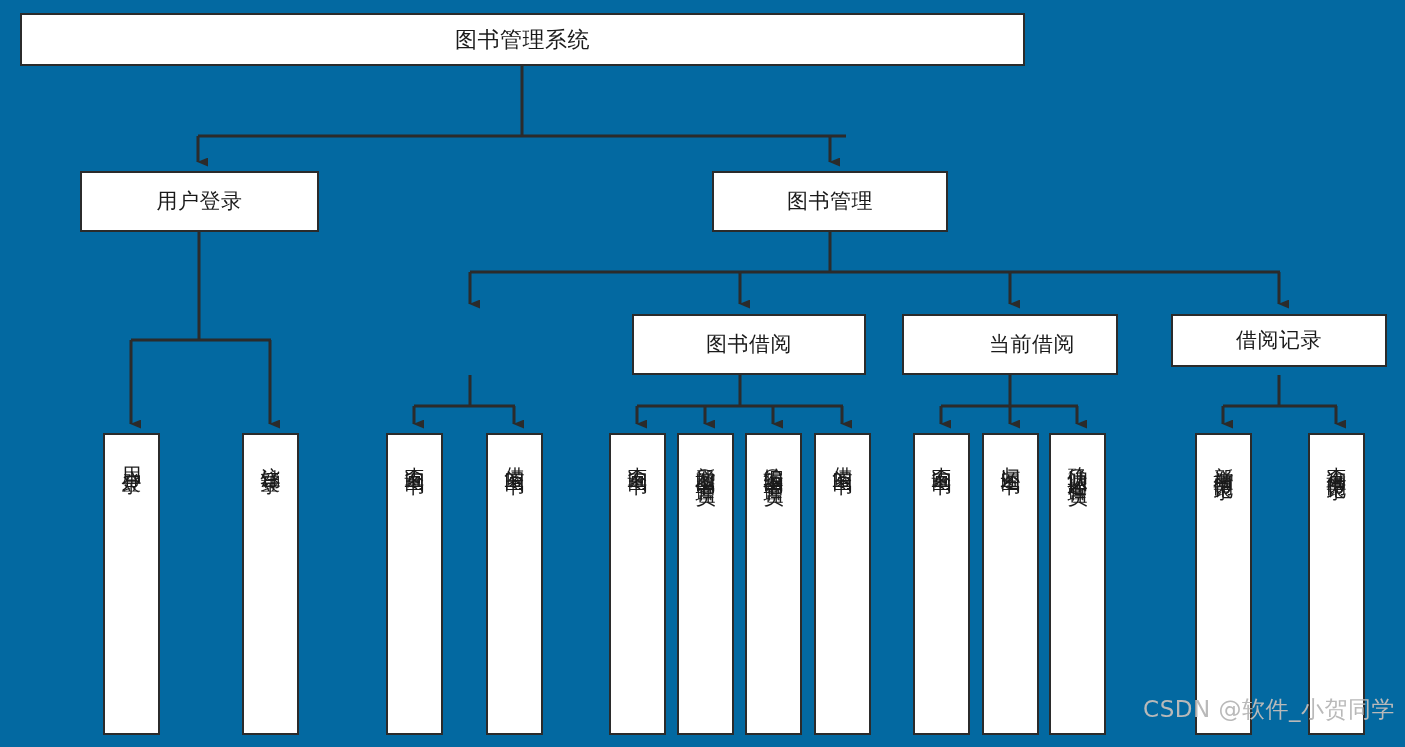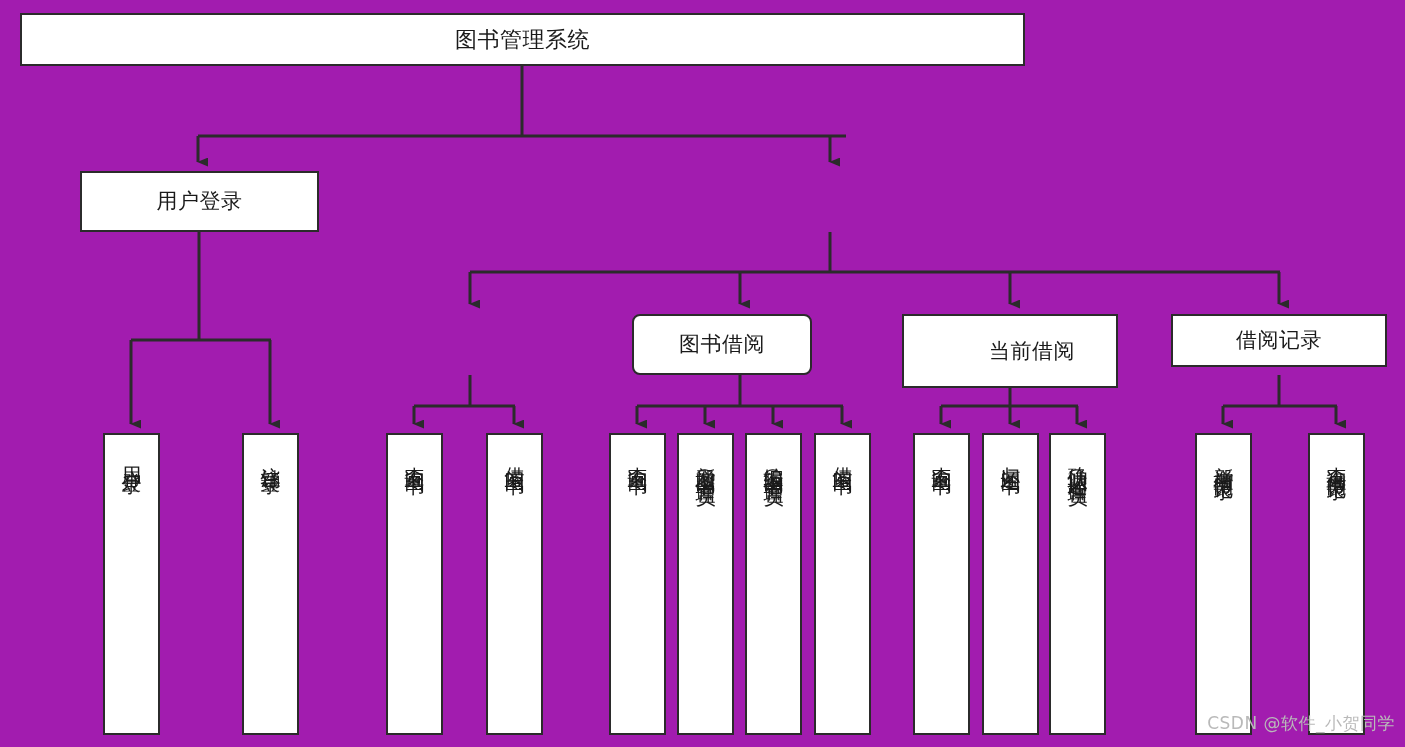--- a/index.html
+++ b/index.html
@@ -8,21 +8,21 @@
     padding: 0;
     background: #ffffff;
   }
   body {
     font-family: "DejaVu Sans", "Liberation Sans", sans-serif;
   }
   #diagram-root {
     position: relative;
     width: 1405px;
     height: 747px;
-    background: #a21caf;
+    background: #0369a1;
     overflow: hidden;
   }
   #connector-layer {
     position: absolute;
     left: 0;
     top: 0;
     width: 1405px;
     height: 747px;
     pointer-events: none;
   }
@@ -59,22 +59,22 @@
   .node.vert .node-label {
     writing-mode: vertical-rl;
     text-orientation: upright;
     font-size: 20px;
     line-height: 1.25;
     letter-spacing: 3px;
   }
   #watermark {
     position: absolute;
     right: 10px;
-    bottom: 12px;
-    font-size: 17px;
+    bottom: 22px;
+    font-size: 23px;
     color: #b9b9b9;
     letter-spacing: 0.5px;
     white-space: nowrap;
     user-select: none;
   }
 </style>
 </head>
 <body>
 
 <div id="diagram-root">
@@ -129,25 +129,28 @@
     </g>
   </svg>
 
   <div class="node horiz level-1" style="left:20px; top:13px; width:1005px; height:53px;">
     <span class="node-label">图书管理系统</span>
   </div>
 
   <div class="node horiz level-2" style="left:80px; top:171px; width:239px; height:61px;">
     <span class="node-label">用户登录</span>
   </div>
-
-  <div class="node horiz level-3" style="left:632px; top:314px; width:180px; height:61px;border-radius:8px;">
+  <div class="node horiz level-2" style="left:712px; top:171px; width:236px; height:61px;">
+    <span class="node-label">图书管理</span>
+  </div>
+
+  <div class="node horiz level-3" style="left:632px; top:314px; width:234px; height:61px;">
     <span class="node-label">图书借阅</span>
   </div>
-  <div class="node horiz level-3" style="left:902px; top:314px; width:216px; height:74px;padding-left:44px;">
+  <div class="node horiz level-3" style="left:902px; top:314px; width:216px; height:61px;padding-left:44px;">
     <span class="node-label">当前借阅</span>
   </div>
   <div class="node horiz level-3" style="left:1171px; top:314px; width:216px; height:53px;">
     <span class="node-label">借阅记录</span>
   </div>
 
   <div class="node vert" style="left:103px; top:433px; width:57px; height:302px;">
     <span class="node-label">用户登录</span>
   </div>
   <div class="node vert" style="left:242px; top:433px; width:57px; height:302px;">

